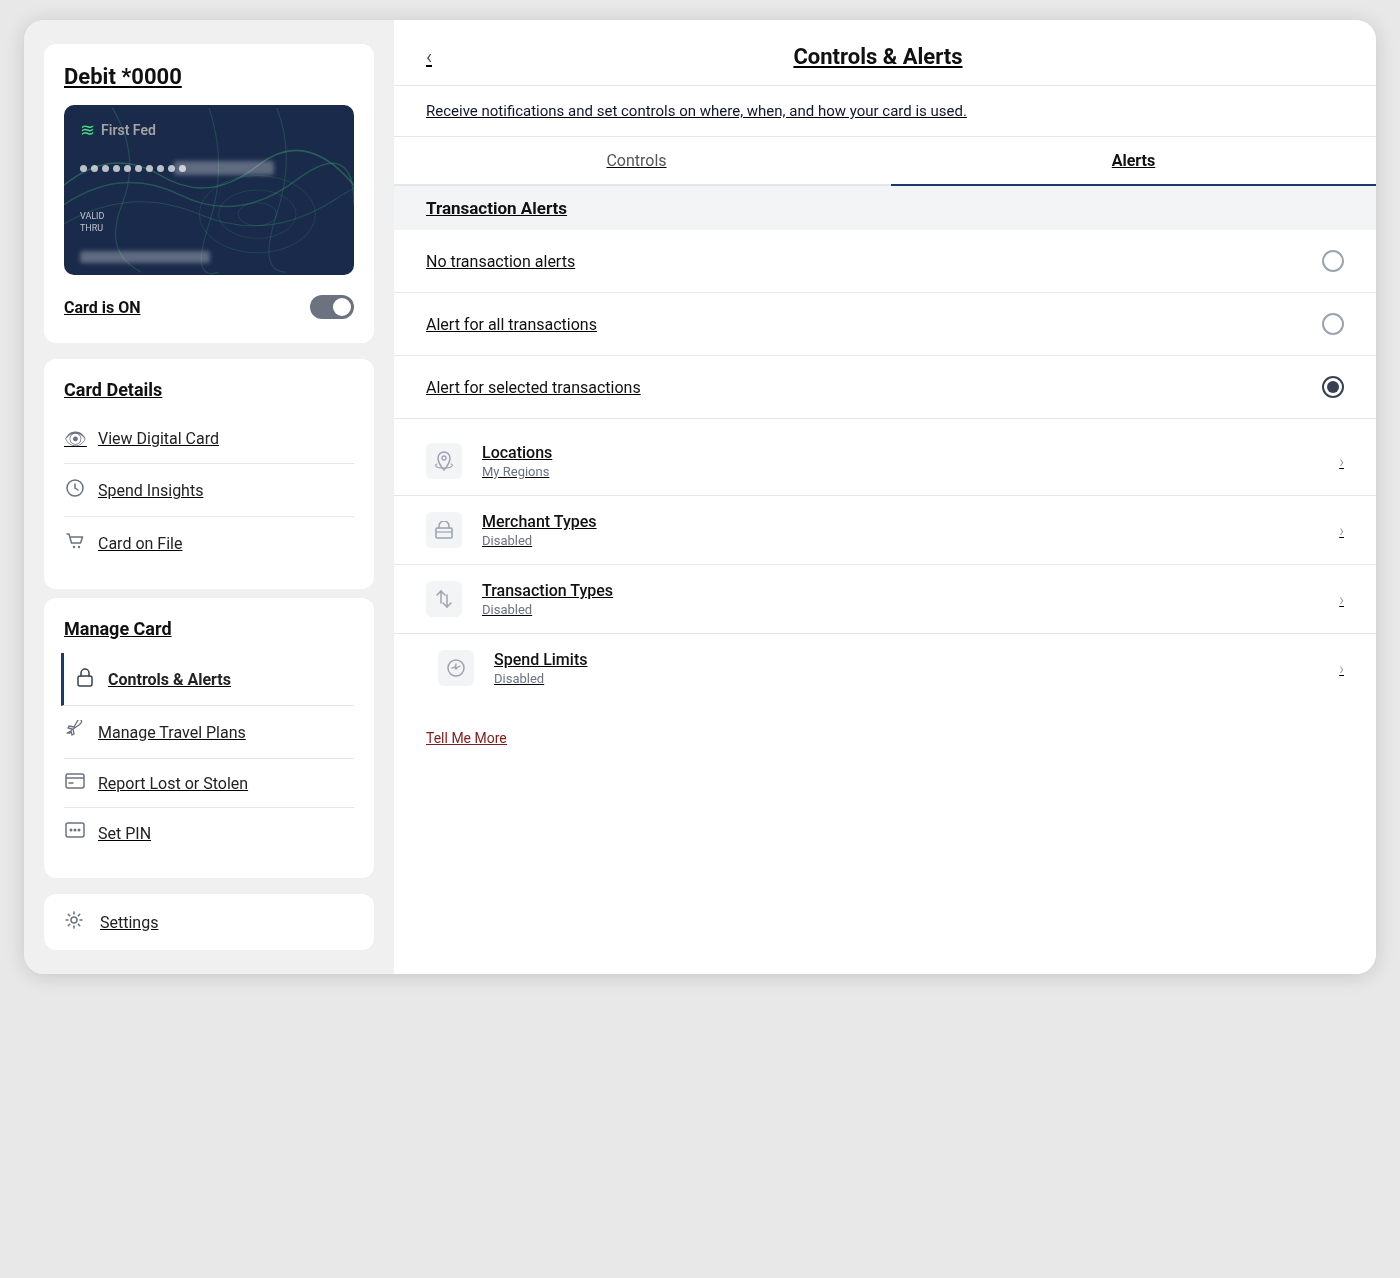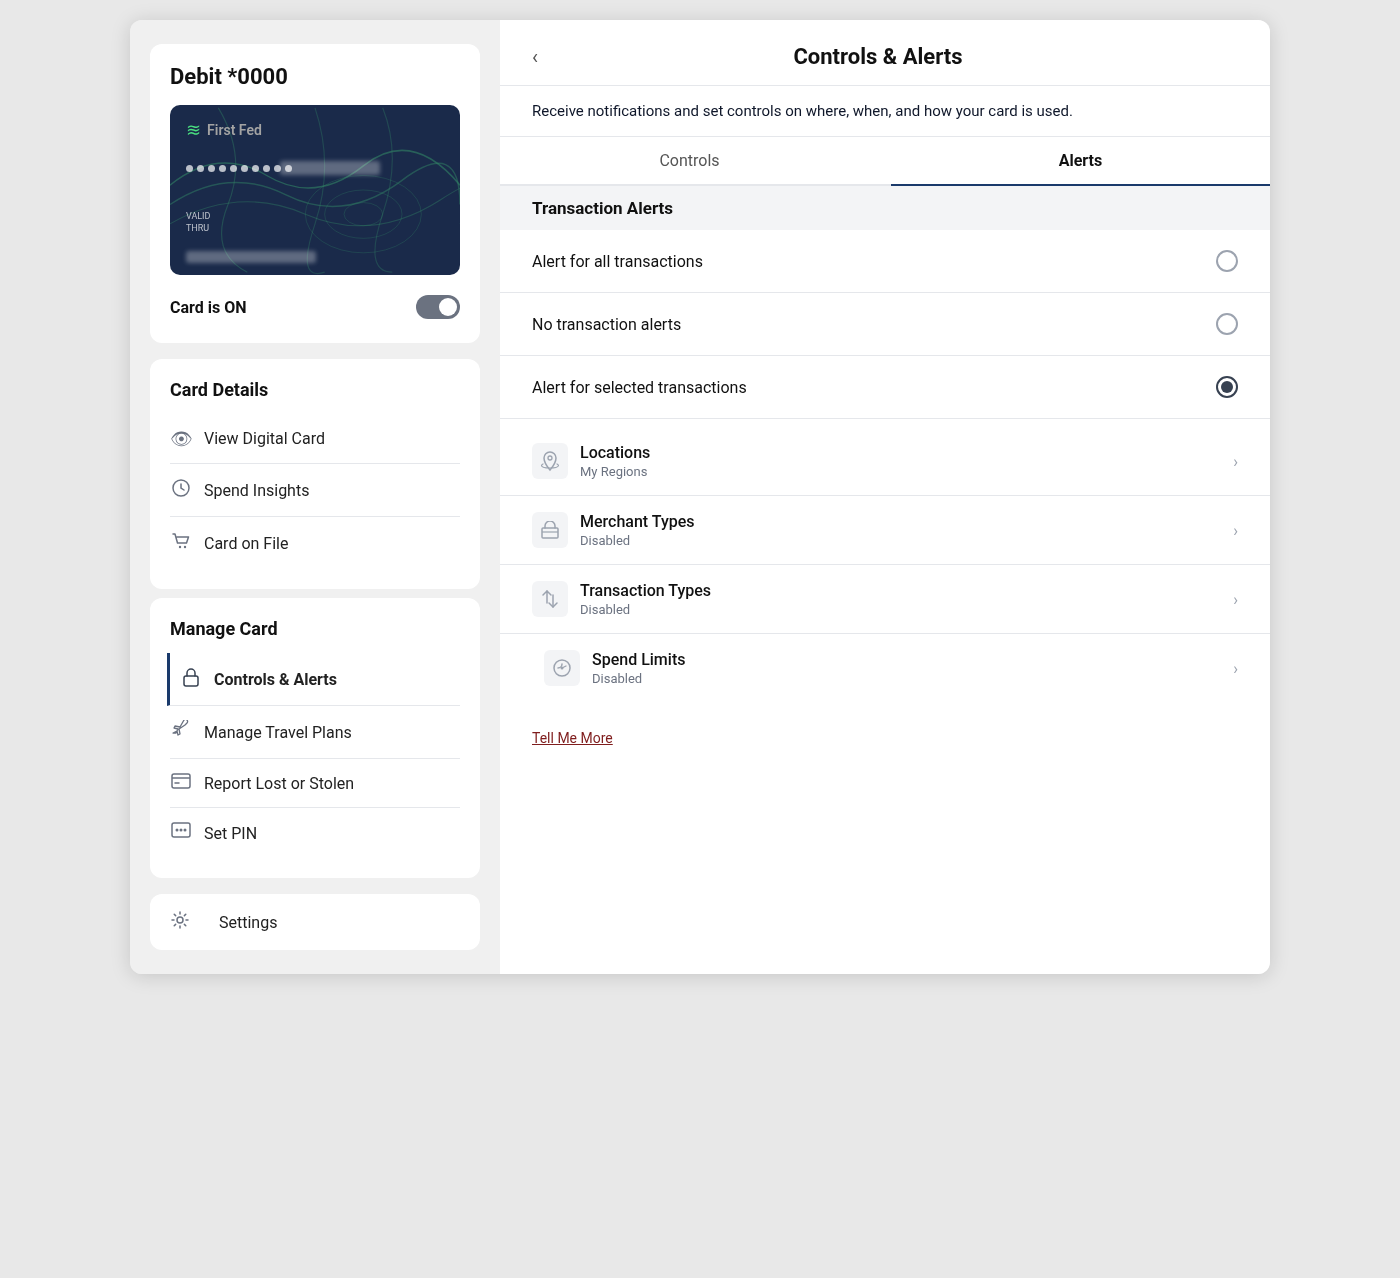--- a/index.html
+++ b/index.html
@@ -7,27 +7,28 @@
       background: #e8e8e8;
       font-family: -apple-system, BlinkMacSystemFont, 'Segoe UI', Roboto, sans-serif;
       display: flex;
       justify-content: center;
       align-items: flex-start;
       min-height: 100vh;
       padding: 20px;
     }
     .container {
       display: flex;
-      width: 1140px;
+      width: 1352px;
       max-width: 100%;
       gap: 0;
       background: #f0f0f0;
-      border-radius: 12px;
+      border-radius: 20px;
       overflow: hidden;
       box-shadow: 0 2px 20px rgba(0,0,0,0.15);
+      text-decoration: underline;
     }
     
     .left-panel {
       width: 370px;
       min-width: 370px;
       background: #f0f0f0;
       padding: 24px 20px;
       display: flex;
       flex-direction: column;
       gap: 0;
@@ -203,21 +204,21 @@
       font-weight: 700;
     }
     .settings-section {
       background: #fff;
       border-radius: 12px;
       padding: 16px 20px;
     }
     .settings-item {
       display: flex;
       align-items: center;
-      gap: 29px;
+      gap: 16px;
       cursor: pointer;
     }
     .settings-icon {
       color: #6b7280;
       font-size: 18px;
     }
     .settings-label {
       font-size: 16px;
       color: #222;
     }
@@ -316,21 +317,21 @@
       width: 12px; height: 12px;
       background: #374151;
       border-radius: 50%;
     }
     .sub-items {
       padding: 8px 0;
     }
     .sub-item {
       display: flex;
       align-items: center;
-      gap: 12px;
+      gap: 20px;
       padding: 16px 32px;
       border-bottom: 1px solid #e5e7eb;
       cursor: pointer;
     }
     .sub-item:last-child { border-bottom: none; padding-left: 44px; }
     .sub-item-icon {
       width: 36px; height: 36px;
       background: #f3f4f6;
       border-radius: 6px;
       display: flex;
@@ -504,25 +505,25 @@
     <div class="tabs-row">
       <div class="tab">
         <span>Controls</span>
       </div>
       <div class="tab active">
         <span>Alerts</span>
       </div>
     </div>
     <div class="section-header">Transaction Alerts</div>
     <div class="alert-option">
+      <span class="alert-option-label">No transaction alerts</span>
+      <div class="radio"></div>
+    </div>
+    <div class="alert-option">
       <span class="alert-option-label">Alert for all transactions</span>
-      <div class="radio"></div>
-    </div>
-    <div class="alert-option">
-      <span class="alert-option-label">No transaction alerts</span>
       <div class="radio"></div>
     </div>
     <div class="alert-option">
       <span class="alert-option-label">Alert for selected transactions</span>
       <div class="radio selected"></div>
     </div>
     <div class="sub-items">
 
       <div class="sub-item">
         <div class="sub-item-icon">

